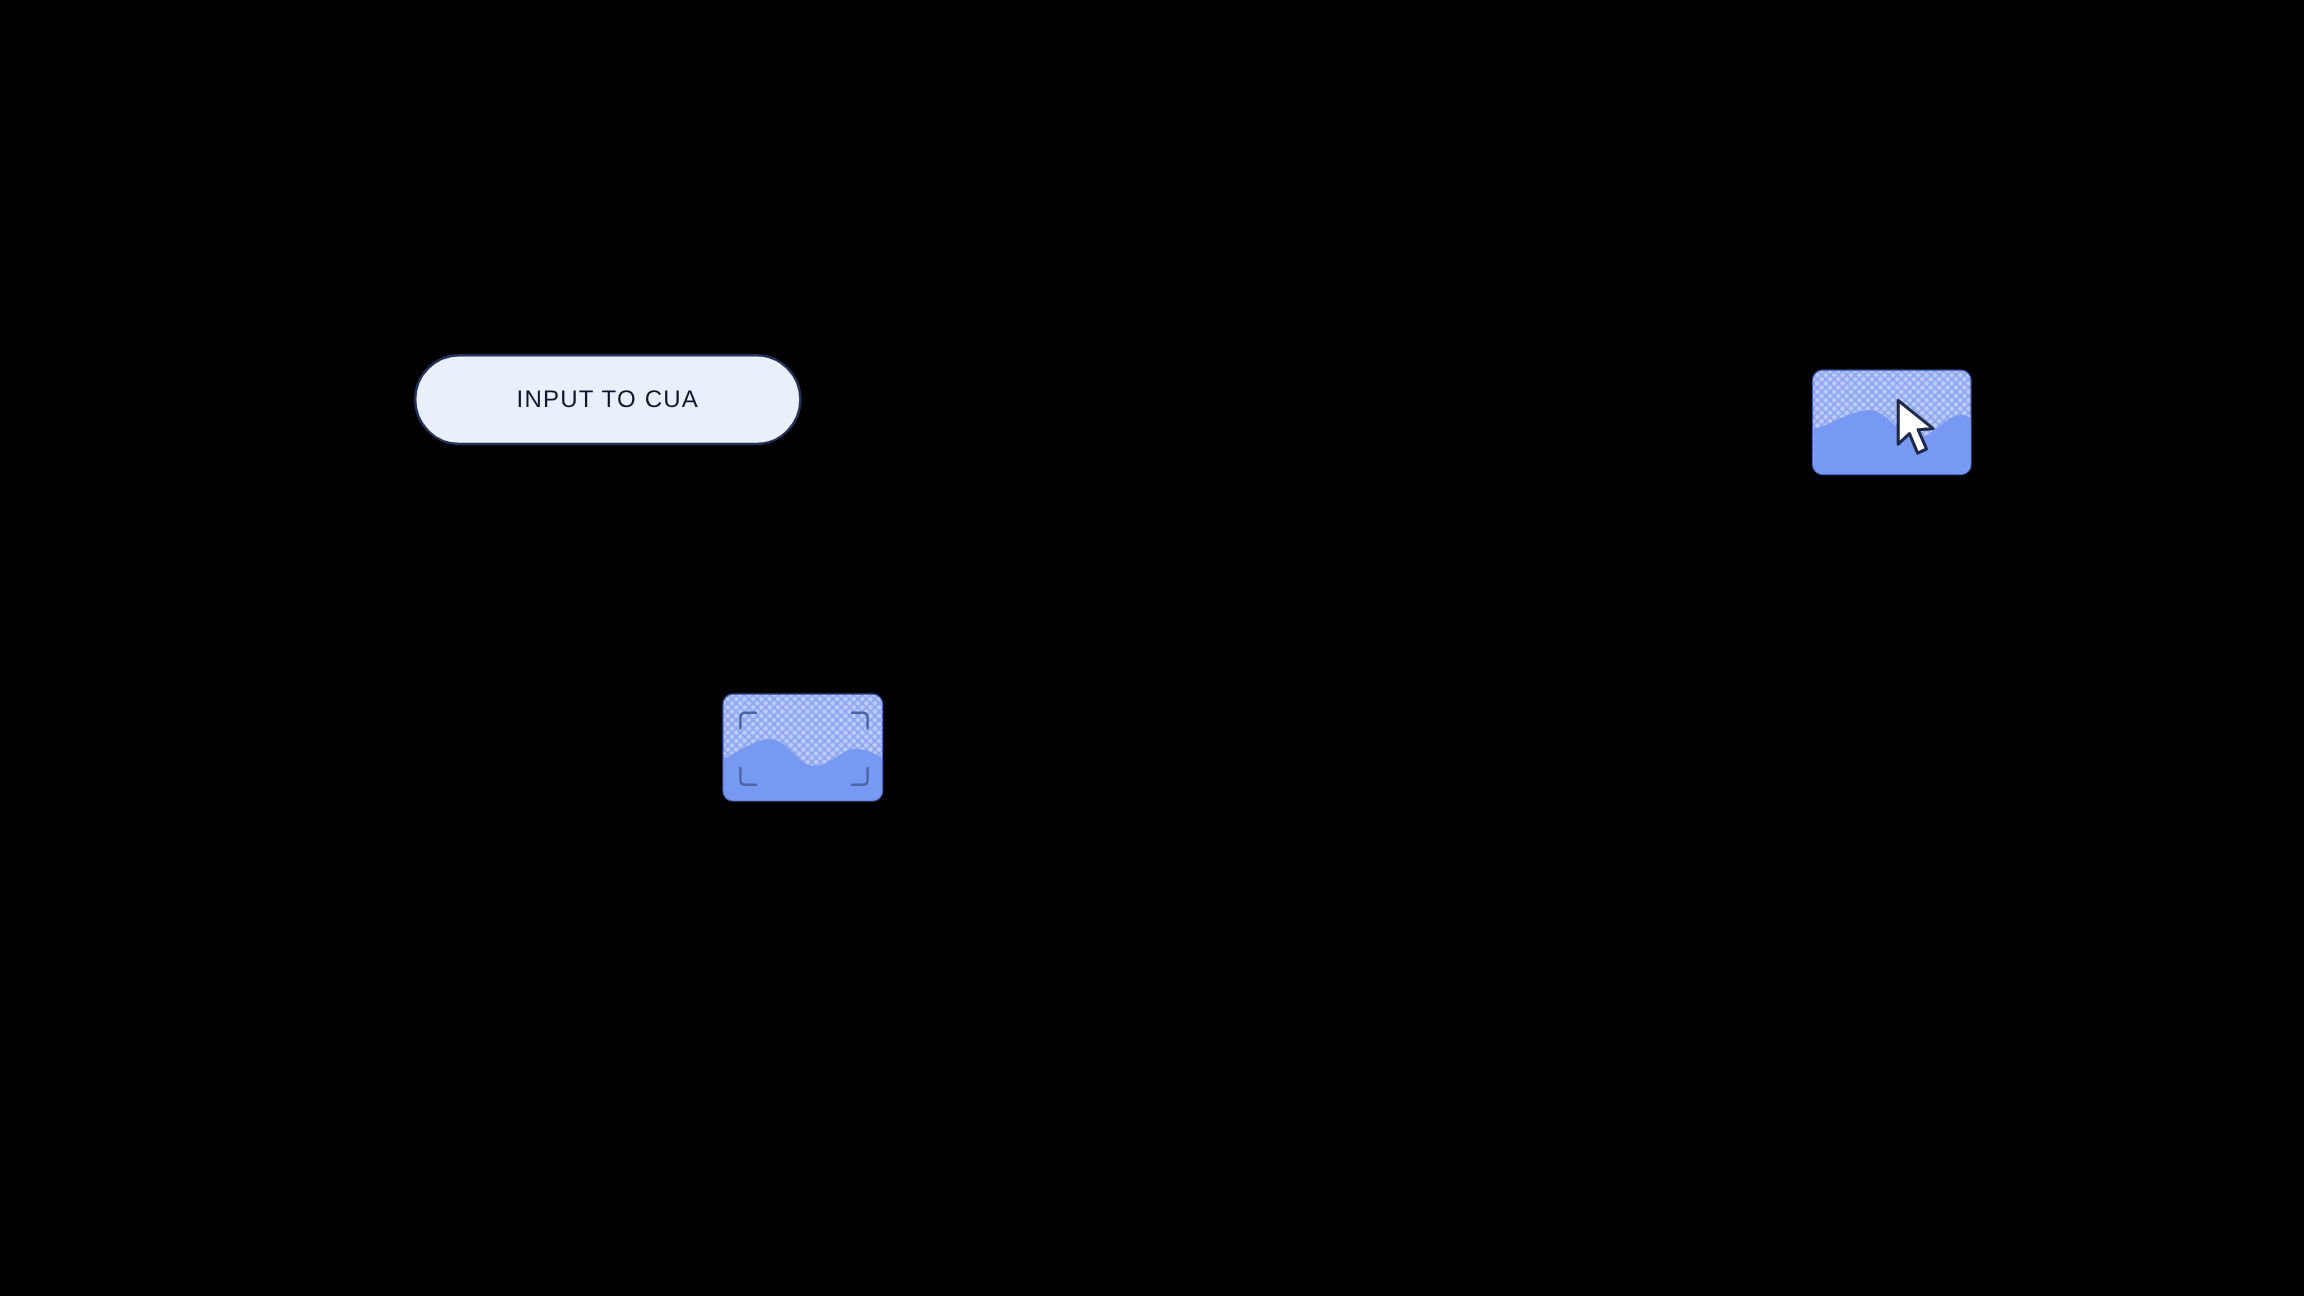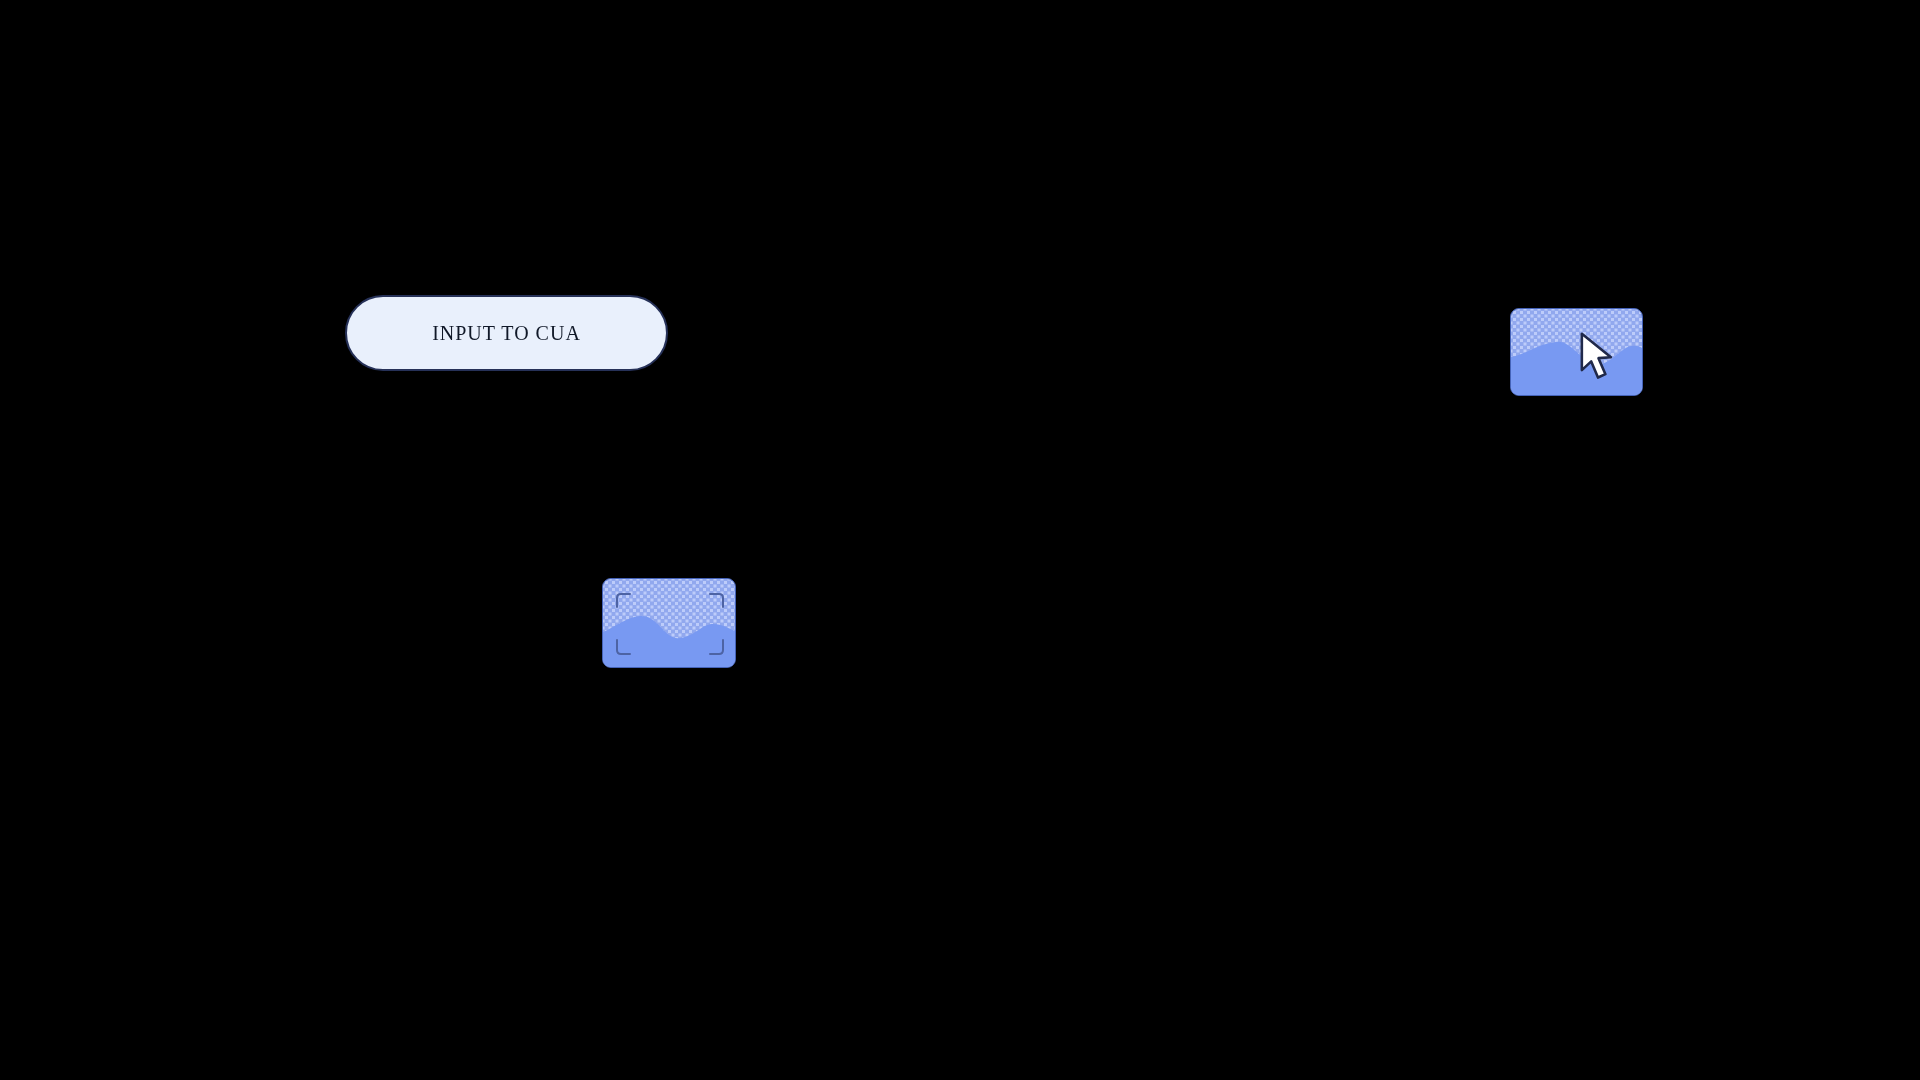--- a/index.html
+++ b/index.html
@@ -6,21 +6,21 @@
     margin: 0;
     padding: 0;
     background: #000000;
   }
   .stage {
     position: relative;
     width: 1861px;
     height: 1080px;
     background: var(--bg, #000000);
     overflow: hidden;
-    font-family: Liberation Serif, serif;
+    font-family: Liberation Sans, sans-serif;
   }
 
   
   .pill {
     position: absolute;
     box-sizing: border-box;
     background: var(--pill-fill, #e9f0fc);
     border: 2px solid var(--pill-border, #263158);
     border-radius: 44px;
     display: flex;

